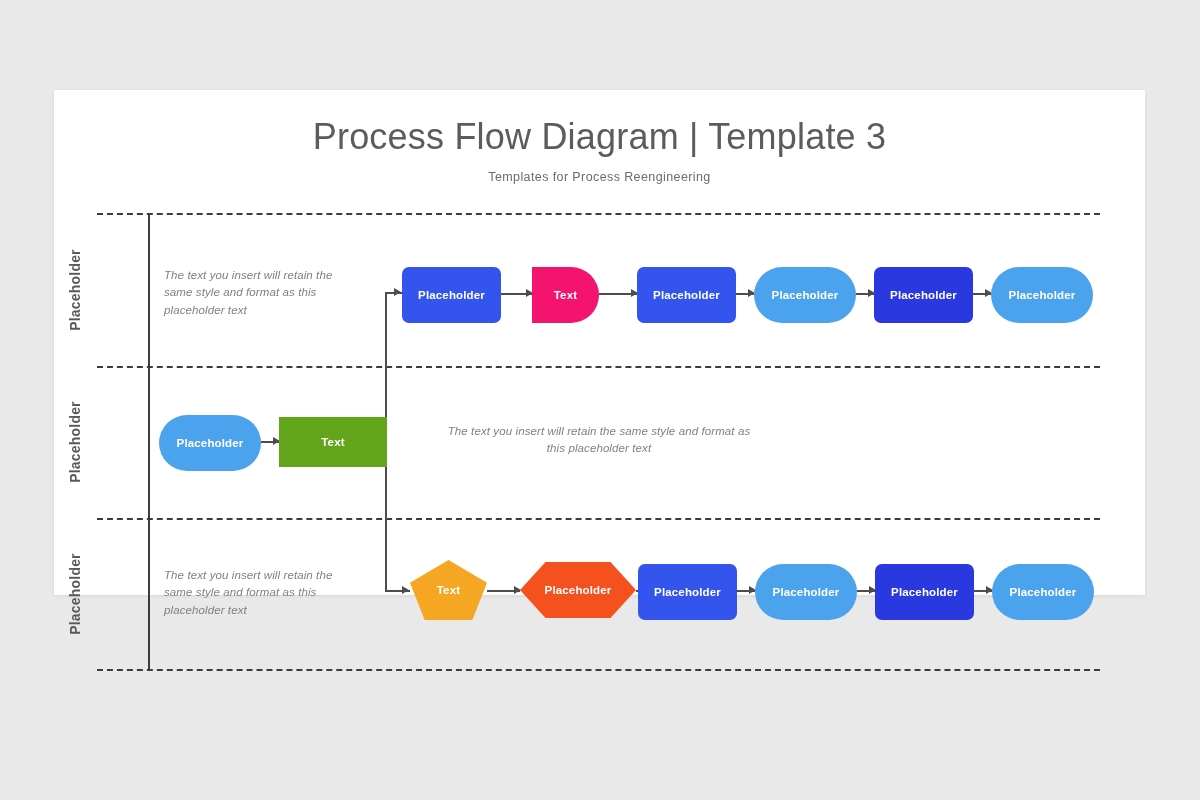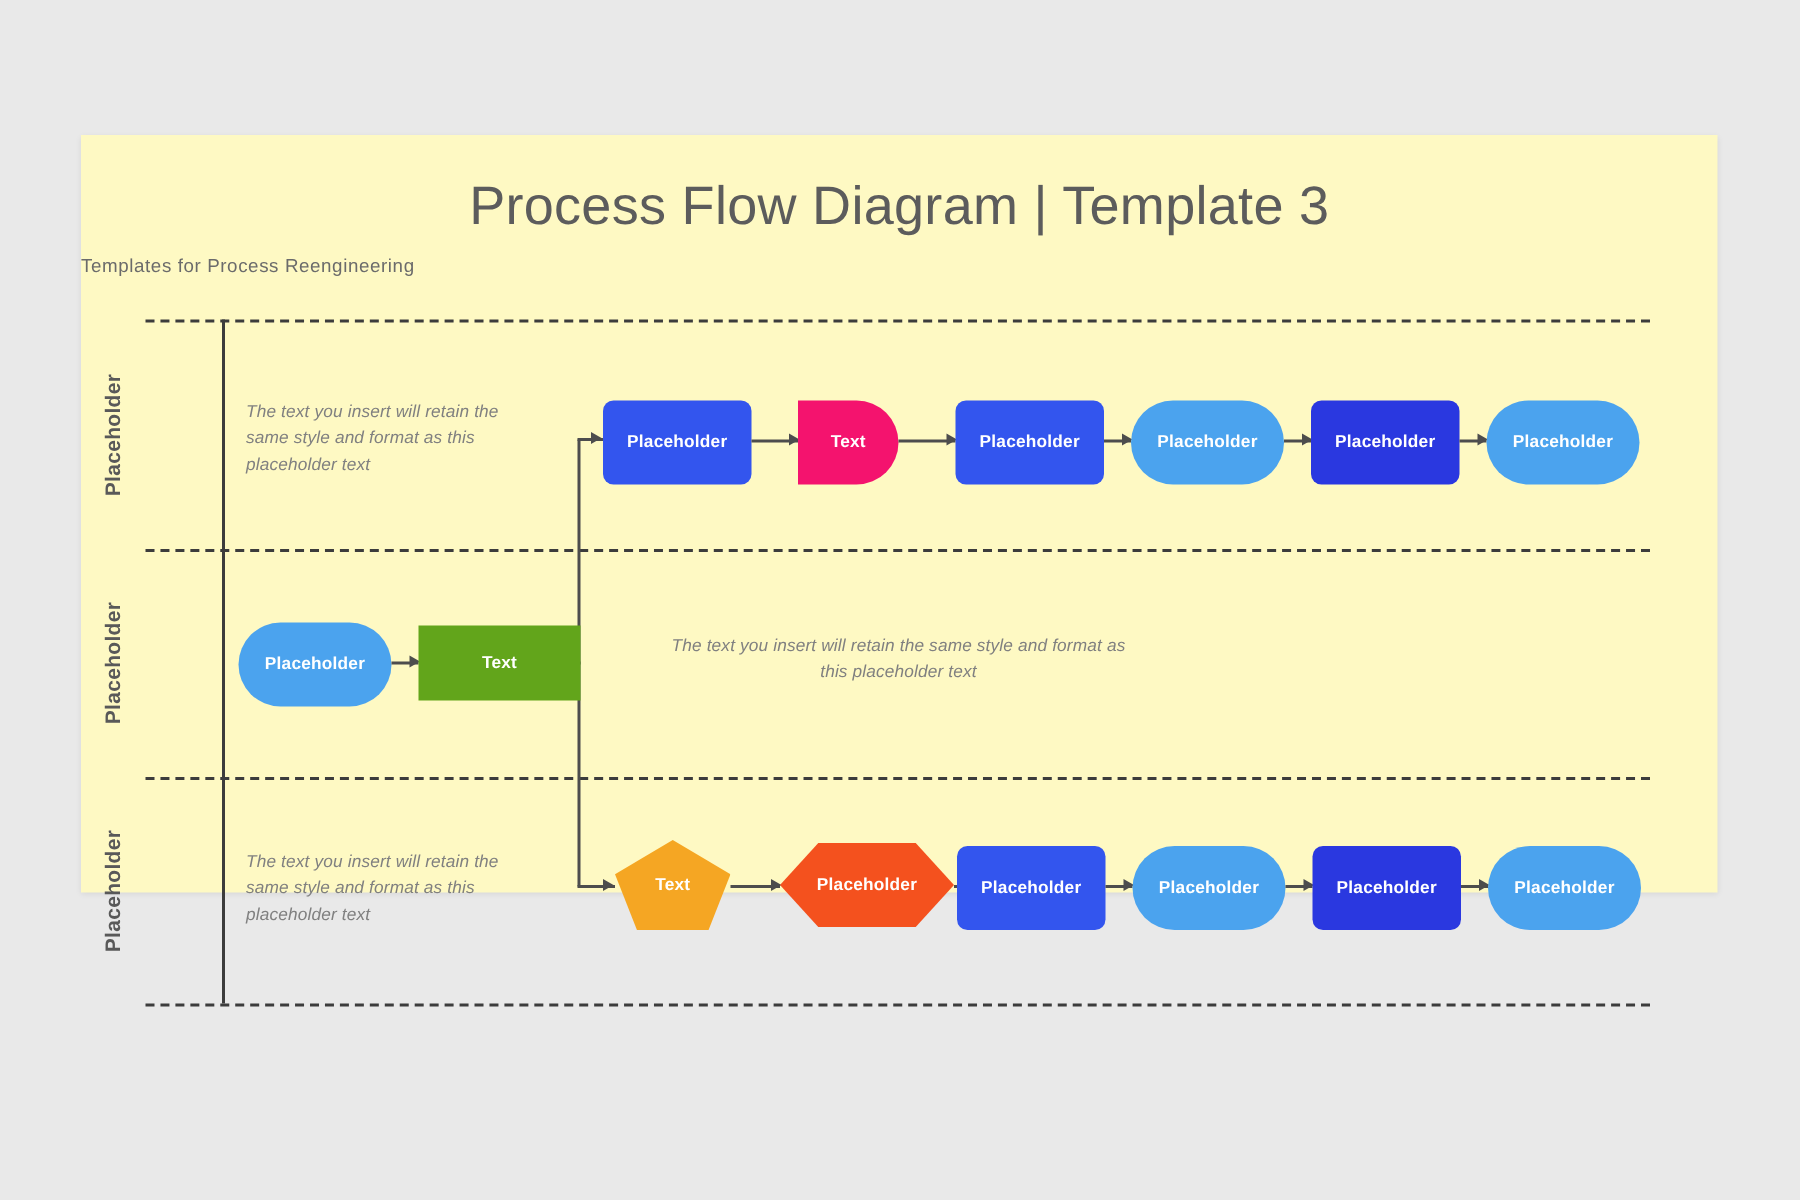--- a/index.html
+++ b/index.html
@@ -7,33 +7,34 @@
     width: 1200px; height: 800px;
     background: #e9e9e9;
     font-family: "Liberation Sans", sans-serif;
     overflow: hidden;
   }
 
   #slide {
     position: absolute;
     left: 54px; top: 90px;
     width: 1091px; height: 505px;
-    background: #fef9c3;
+    background: #ffffff;
     box-shadow: 0 1px 4px rgba(0,0,0,0.08);
   }
 
   
   #title {
     position: absolute; left: 0; top: 26px; width: 100%;
     text-align: center;
     font-size: 36px; font-weight: 400; color: #5c5c5c;
     letter-spacing: 0.2px; white-space: nowrap;
   }
   #subtitle {
     position: absolute; left: 0; top: 80px; width: 100%;
+    text-align: center;
     font-size: 12.5px; color: #6b6b6b; letter-spacing: 0.4px;
   }
 
   
   .hline {
     position: absolute;
     left: 43px; width: 1003px; height: 0;
     border-top: 2px dashed #3c3c3c;
   }
   #vaxis {

